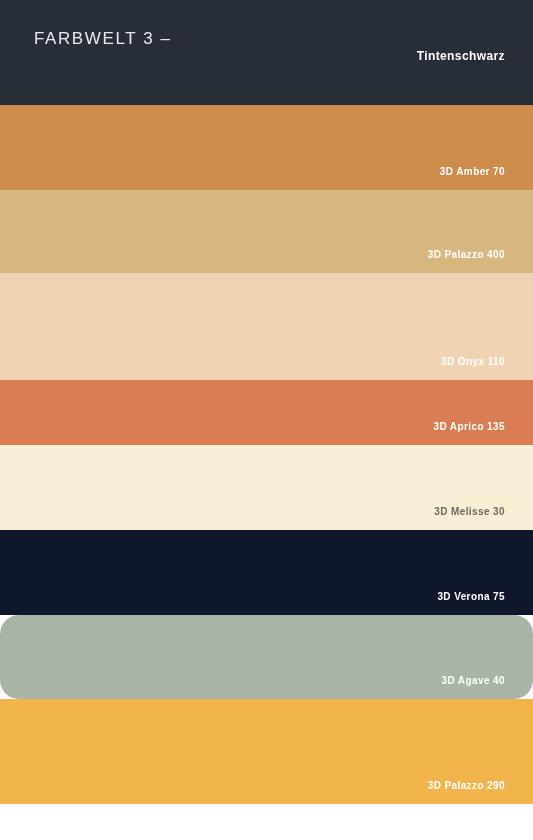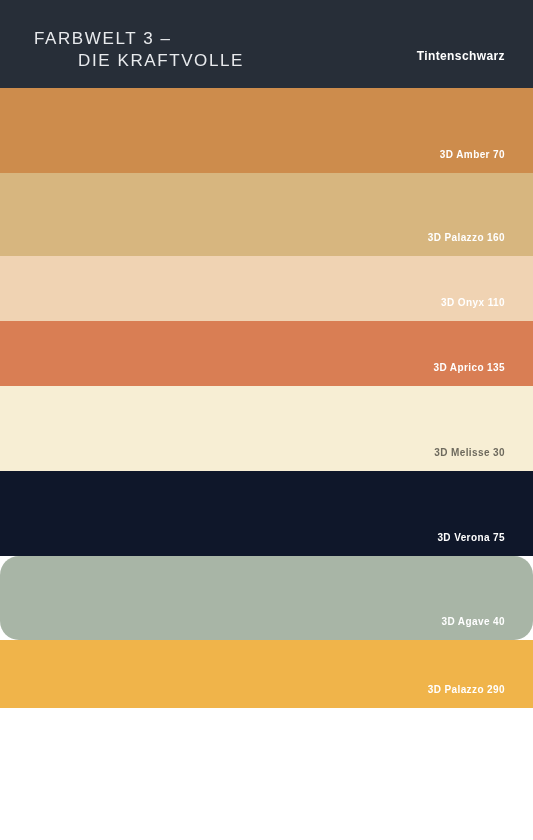--- a/index.html
+++ b/index.html
@@ -15,21 +15,21 @@
     width: 533px;
     height: 840px;
     overflow: hidden;
     background: #ffffff;
   }
 
   
   .header {
     position: relative;
     width: 533px;
-    height: 88px;
+    height: 105px;
     box-sizing: border-box;
     overflow: hidden;
   }
   .header-title {
     position: absolute;
     left: 34px;
     top: 28px;
     color: #e8eaed;
     font-size: 17px;
     letter-spacing: 1.6px;
@@ -75,45 +75,44 @@
   }
 </style>
 </head>
 <body>
 
 <div id="page" style="width: 533px; height: 840px; background: rgb(255, 255, 255);">
 
   <div class="header" style="background: rgb(39, 46, 56);">
     <div class="header-title" style="color: rgb(232, 234, 237);">
       <span class="line1">FARBWELT 3 –</span>
-      <span class="line2">DIE KRAFTVOLLE</span>
     </div>
     <div class="header-brand" style="color: rgb(255, 255, 255);">Tintenschwarz</div>
   </div>
 
   <div class="swatches">
       <div class="swatch" style="background: rgb(205, 140, 76); height: 85px;">
         <div class="swatch-label" style="color: rgb(255, 255, 255); text-align: right;">3D Amber 70</div>
       </div>
       <div class="swatch" style="background: rgb(215, 182, 127); height: 83px;">
-        <div class="swatch-label" style="color: rgb(255, 255, 255);">3D Palazzo 160</div>
+        <div class="swatch-label" style="color: rgb(255, 255, 255);">3D Palazzo 400</div>
       </div>
-      <div class="swatch" style="background: rgb(240, 211, 179); height: 65px;">
+      <div class="swatch" style="background: rgb(240, 211, 179); height: 107px;">
         <div class="swatch-label" style="color: rgb(255, 255, 255);">3D Onyx 110</div>
       </div>
       <div class="swatch" style="background: rgb(217, 126, 84); height: 65px;">
         <div class="swatch-label" style="color: rgb(255, 255, 255);">3D Aprico 135</div>
       </div>
       <div class="swatch" style="background: rgb(247, 238, 212); height: 85px;">
         <div class="swatch-label" style="color: rgb(110, 106, 94);">3D Melisse 30</div>
       </div>
       <div class="swatch" style="background: #0f172a; height: 85px;">
         <div class="swatch-label" style="color: rgb(255, 255, 255);">3D Verona 75</div>
       </div>
       <div class="swatch" style="background: rgb(168, 181, 166); height: 84px; border-radius: 19px;">
         <div class="swatch-label" style="color: rgb(255, 255, 255);">3D Agave 40</div>
       </div>
-      <div class="swatch" style="background: rgb(240, 180, 74); height: 68px;">
+      <div class="swatch" style="background: rgb(240, 180, 74); height: 105px;">
         <div class="swatch-label" style="color: rgb(255, 255, 255);">3D Palazzo 290</div>
       </div>
     </div>
 
 </div>
 
 </body></html>

